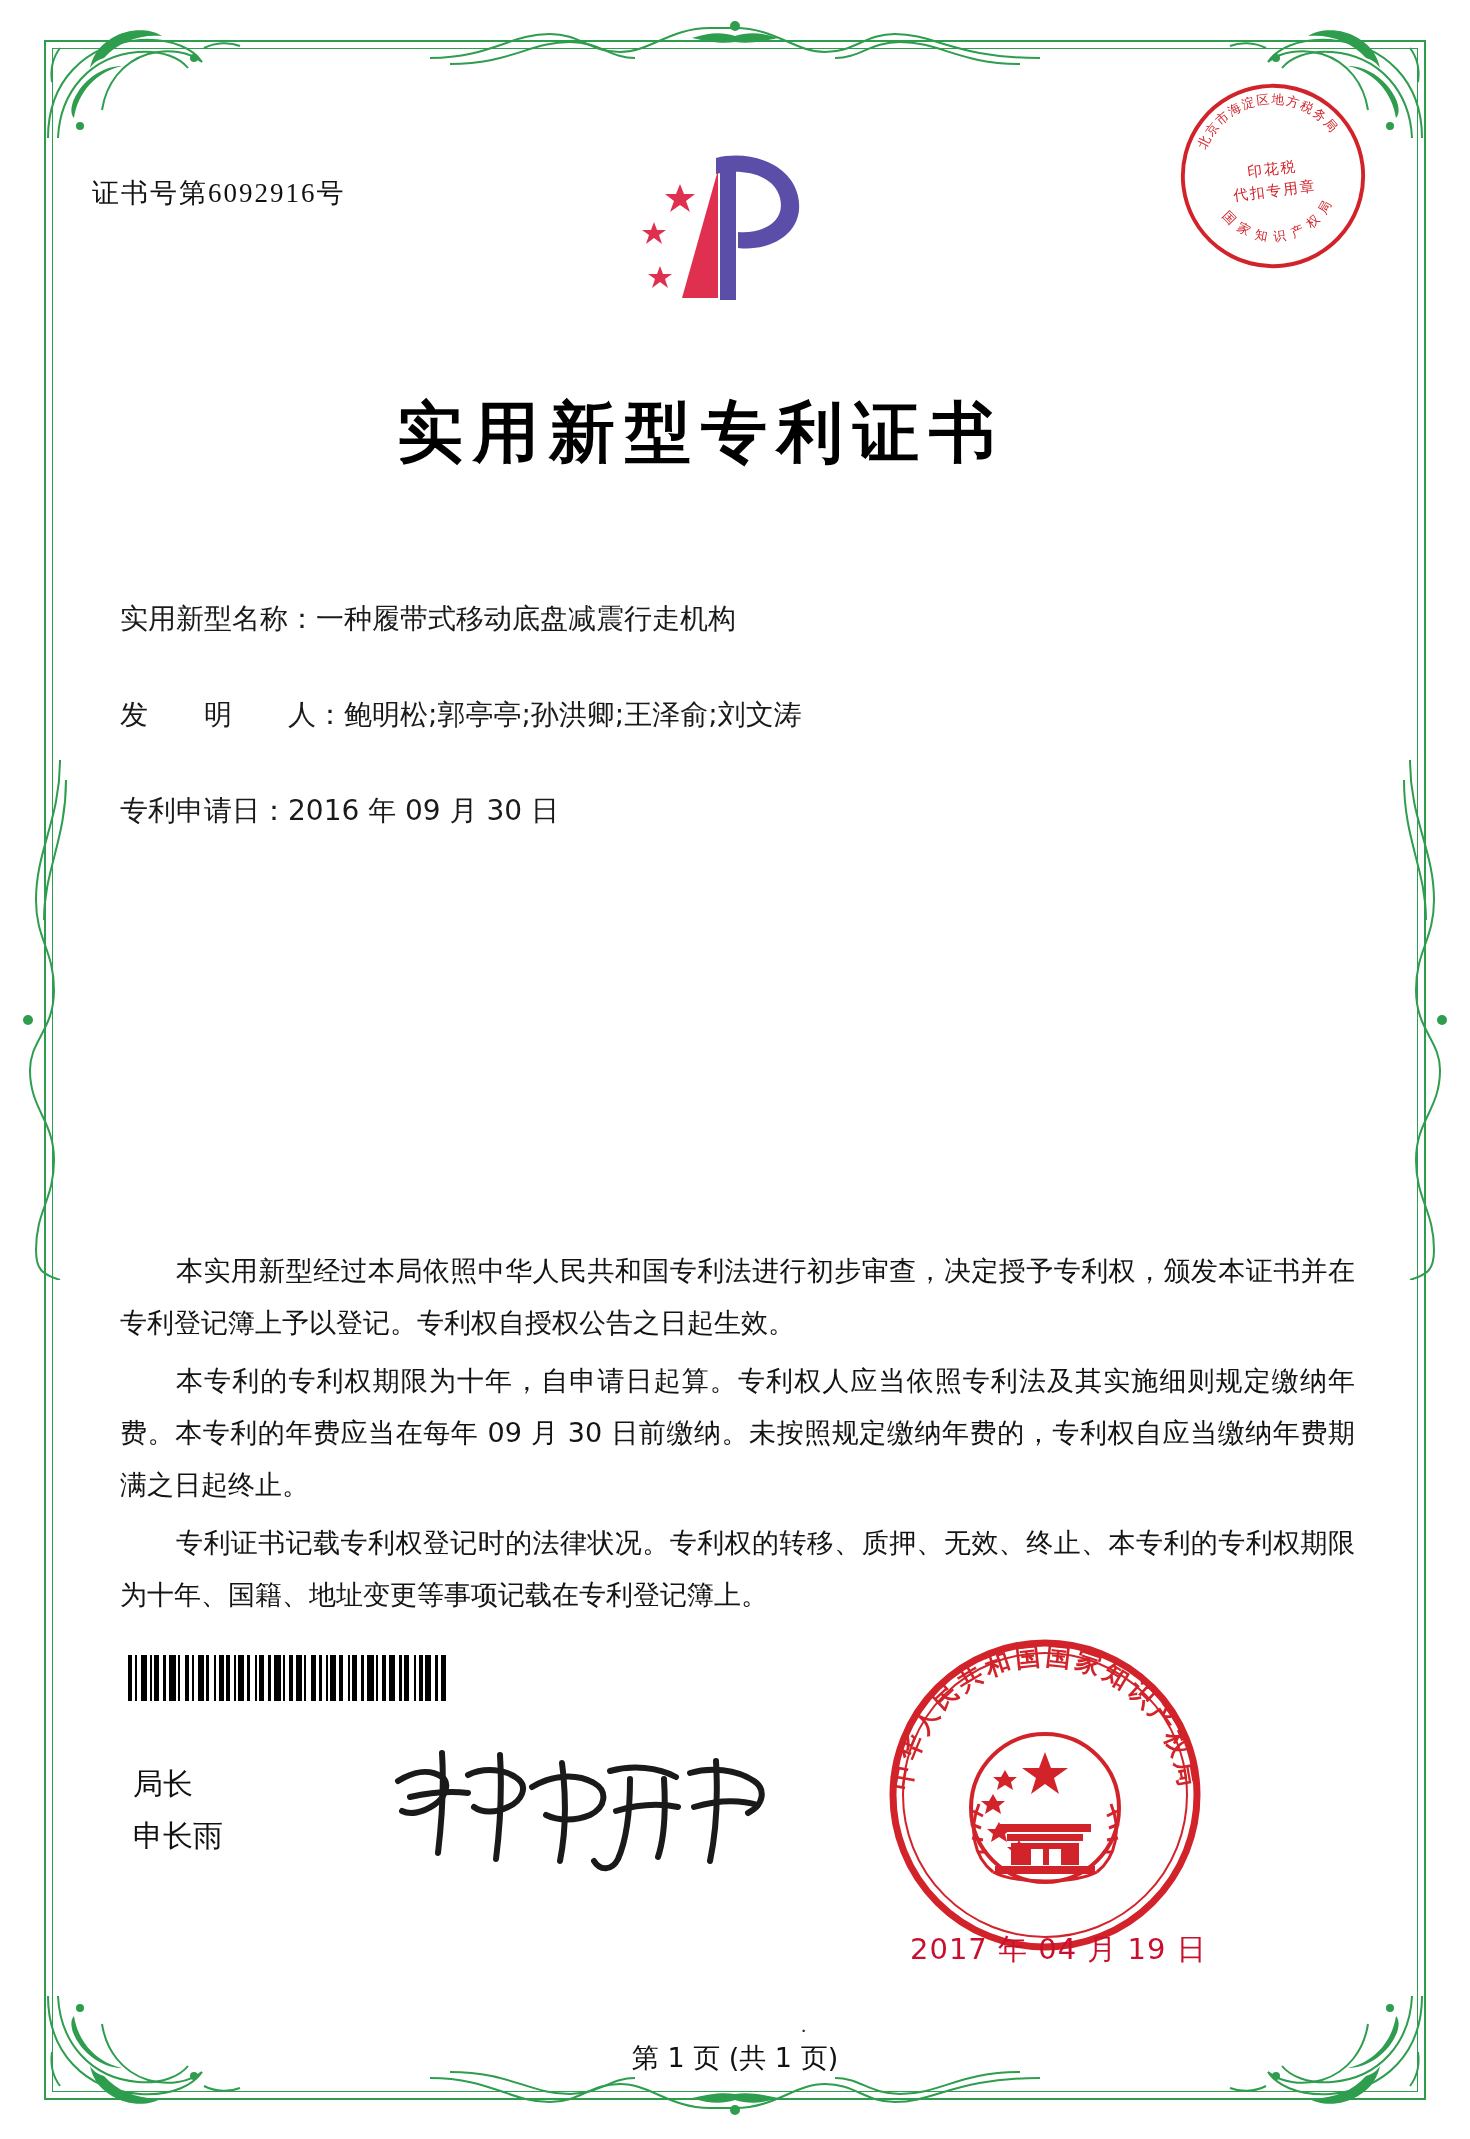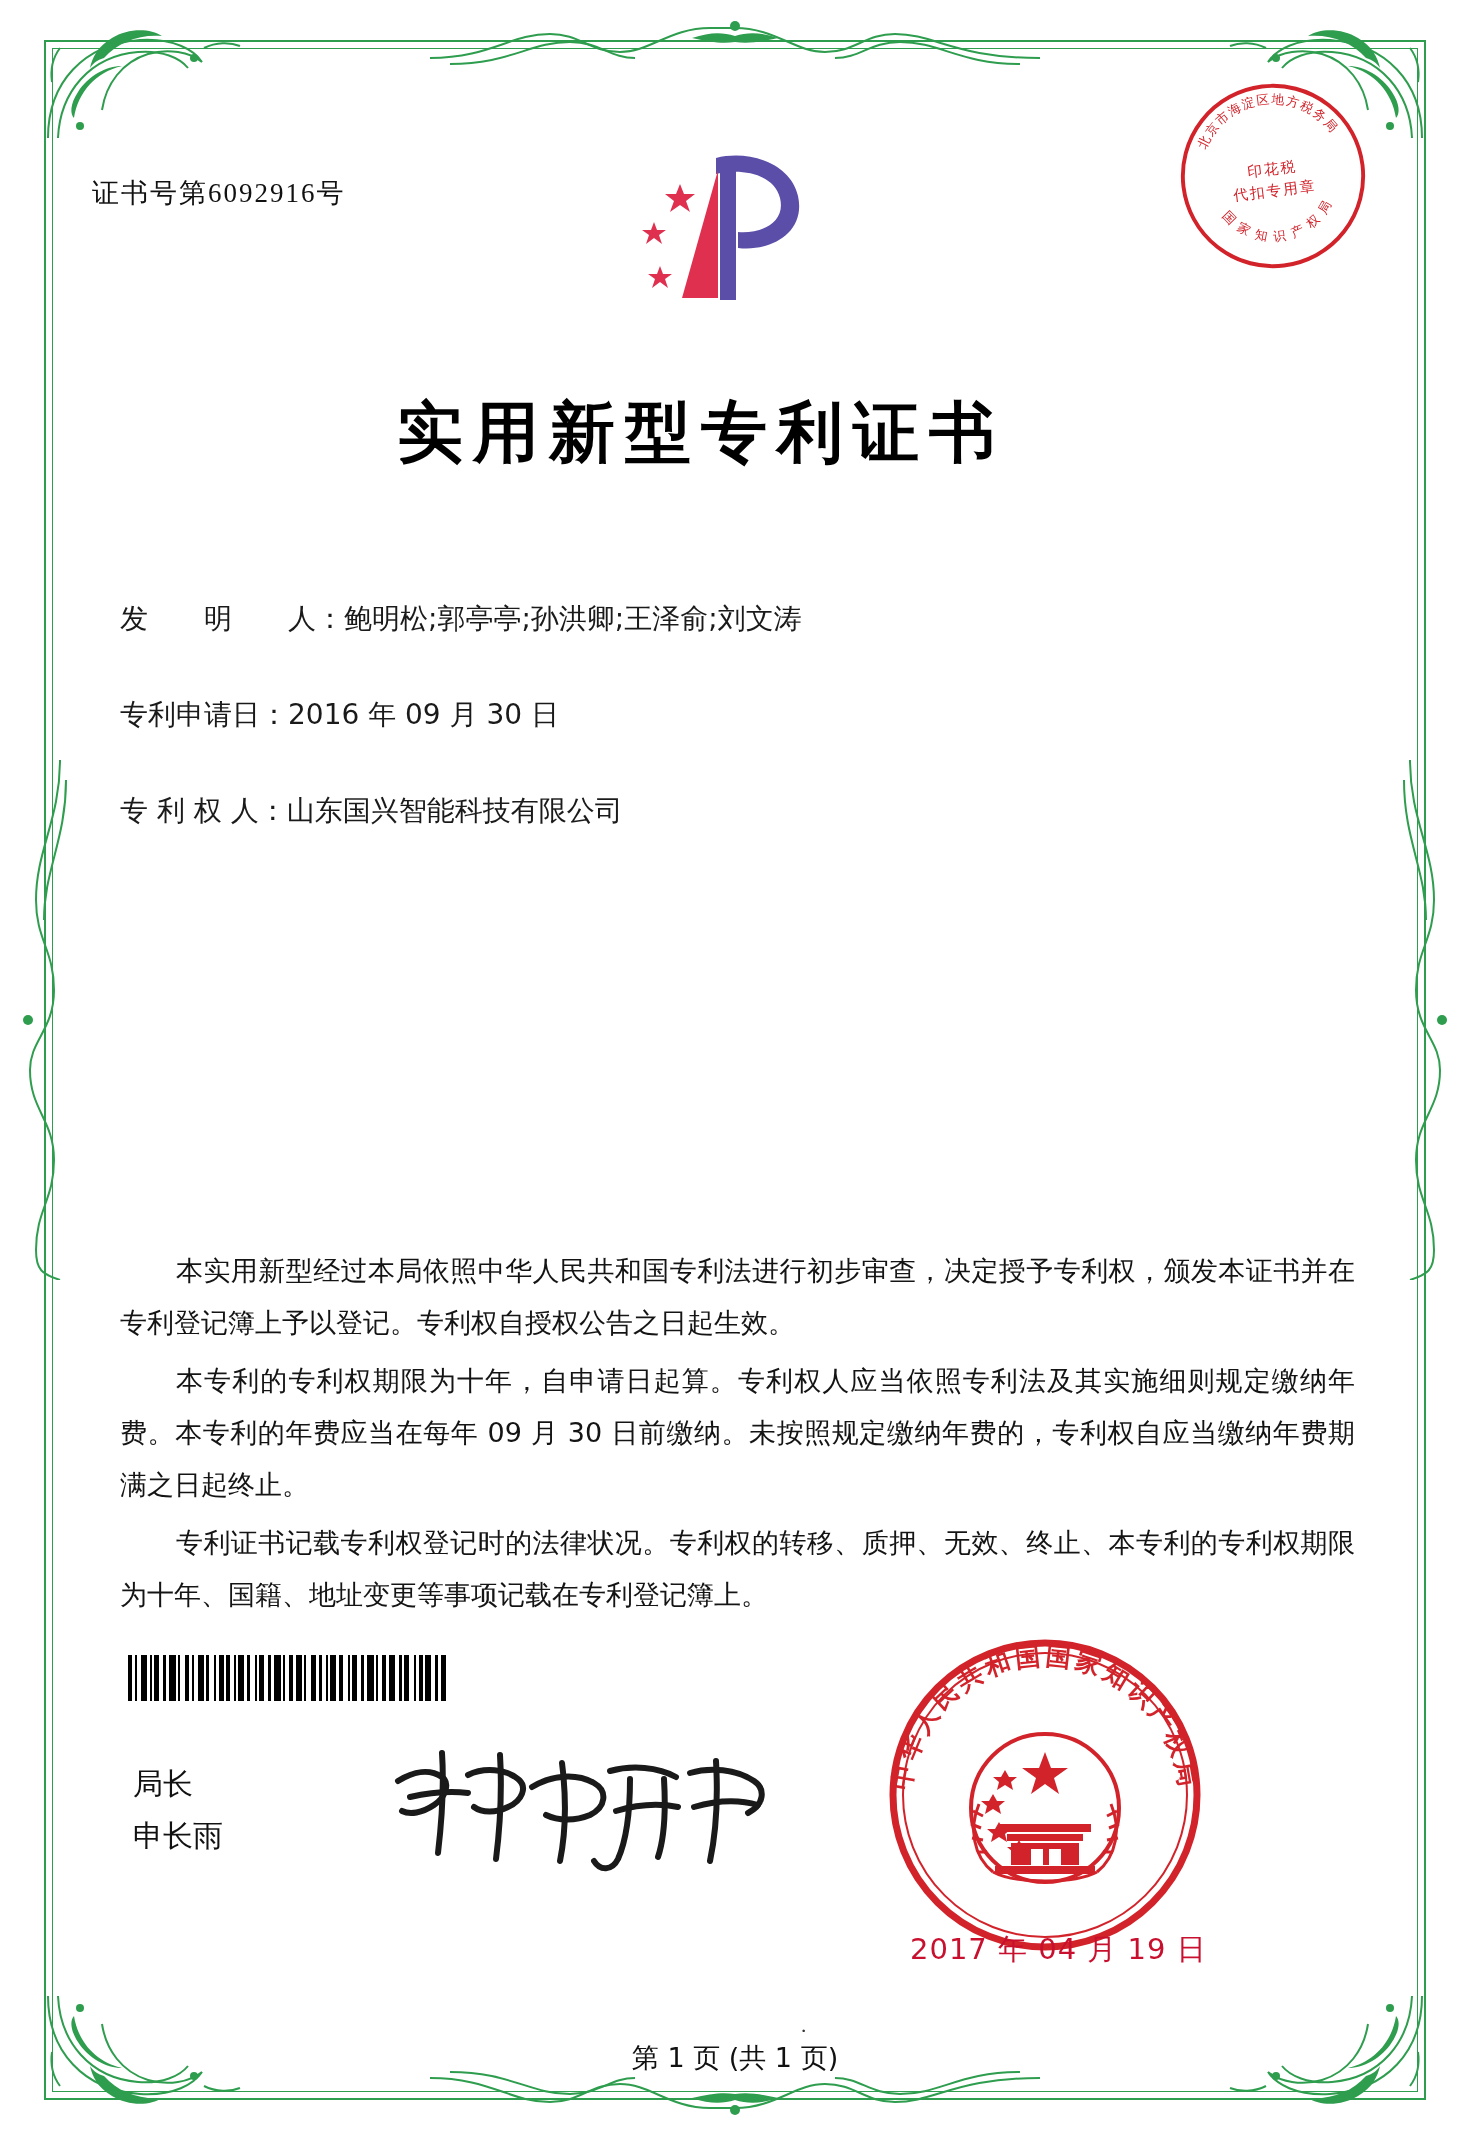--- a/index.html
+++ b/index.html
@@ -341,27 +341,27 @@
     </text>
     <text x="100" y="98" font-size="15" fill="#d2232a" text-anchor="middle" font-family="DejaVu Sans, sans-serif" letter-spacing="2">印花税</text>
     <text x="100" y="120" font-size="15" fill="#d2232a" text-anchor="middle" font-family="DejaVu Sans, sans-serif" letter-spacing="2">代扣专用章</text>
   </svg>
 </div>
 
 <div class="doc-title">实用新型专利证书</div>
 
 <div class="fields">
   <div class="field-row">
+    <span class="field-label">实用新型名称：</span><span class="field-value">一种履带式移动底盘减震行走机构</span>
+  </div>
+  <div class="field-row">
     <span class="field-label">发　　明　　人：</span><span class="field-value">鲍明松;郭亭亭;孙洪卿;王泽俞;刘文涛</span>
   </div>
   <div class="field-row">
     <span class="field-label">专利申请日：</span><span class="field-value">2016 年 09 月 30 日</span>
-  </div>
-  <div class="field-row">
-    <span class="field-label">专  利  权  人：</span><span class="field-value">山东国兴智能科技有限公司</span>
   </div>
 </div>
 
 <div class="body-text">
   <p>本实用新型经过本局依照中华人民共和国专利法进行初步审查，决定授予专利权，颁发本证书并在专利登记簿上予以登记。专利权自授权公告之日起生效。</p>
   <p>本专利的专利权期限为十年，自申请日起算。专利权人应当依照专利法及其实施细则规定缴纳年费。本专利的年费应当在每年 09 月 30 日前缴纳。未按照规定缴纳年费的，专利权自应当缴纳年费期满之日起终止。</p>
   <p>专利证书记载专利权登记时的法律状况。专利权的转移、质押、无效、终止、本专利的专利权期限为十年、国籍、地址变更等事项记载在专利登记簿上。</p>
 </div>
 
 <div class="barcode">

